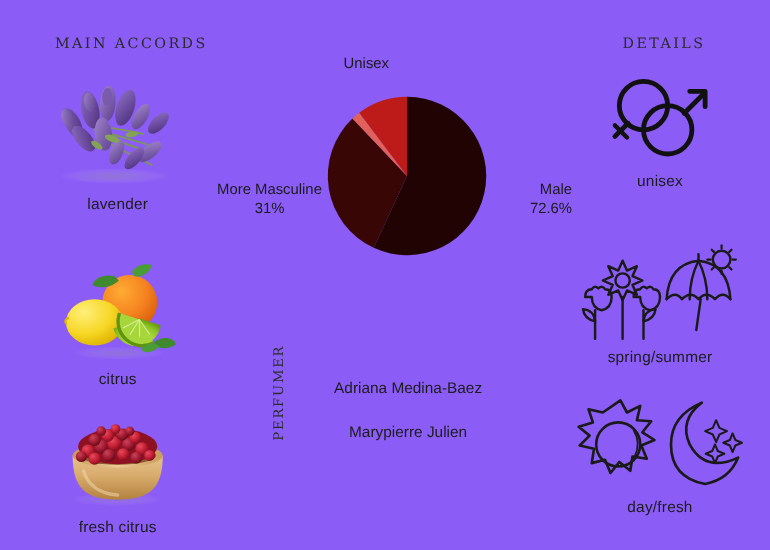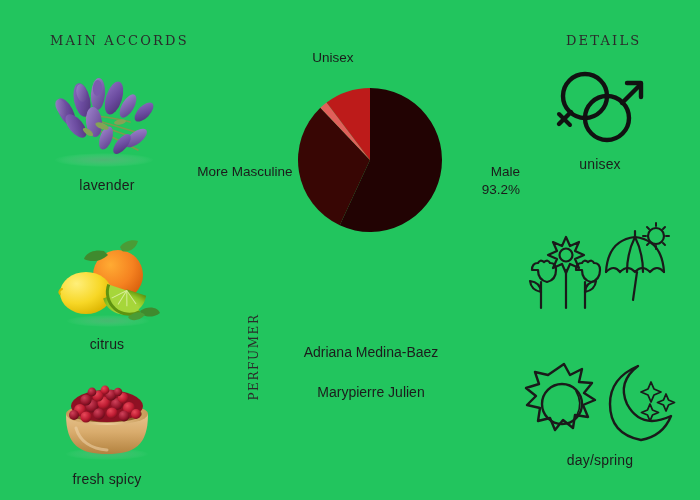--- a/index.html
+++ b/index.html
@@ -4,21 +4,21 @@
 <style>
   html, body {
     margin: 0;
     padding: 0;
     background: #ffffff;
   }
   #page {
     position: relative;
     width: 700px;
     height: 500px;
-    background: #22c55e;
+    background: #8b5cf6;
     overflow: hidden;
     font-family: "Liberation Sans", sans-serif;
     color: #1a1a1a;
   }
 
   
   .section-heading {
     position: absolute;
     font-family: "DejaVu Serif", "Liberation Serif", serif;
     font-size: 13px;
@@ -332,44 +332,45 @@
             <circle cx="104" cy="42" r="5" fill="url(#berryG)"></circle>
             <circle cx="60" cy="20" r="4.4" fill="url(#berryG2)"></circle>
             <circle cx="73" cy="18" r="4.4" fill="url(#berryG)"></circle>
             <circle cx="86" cy="20" r="4.2" fill="url(#berryG2)"></circle>
           </g>
         </g>
 
         <path d="M44 56 C48 70 60 77 75 78" stroke="#f0d6ac" stroke-width="3" fill="none" opacity=".55" stroke-linecap="round"></path>
       </svg>
     </div>
-    <div class="accord-caption">fresh spicy</div>
+    <div class="accord-caption">fresh citrus</div>
   </div>
 
   <div id="pie-chart-block">
     <svg id="pie-svg" width="330" height="220" viewBox="0 0 330 220">
       <g id="pie-slices">
           <path d="M 182 115 L 182 43 A 72 72 0 1 1 151.75382755434998 180.33887856696043 Z" fill="#220303"></path>
           <path d="M 182 115 L 151.75382755434998 180.33887856696043 A 72 72 0 0 1 132.38380579611086 62.824974626532686 Z" fill="#380604"></path>
           <path d="M 182 115 L 132.38380579611086 62.824974626532686 A 72 72 0 0 1 138.58907299839018 57.55880035322292 Z" fill="#e0605a"></path>
           <path d="M 182 115 L 138.58907299839018 57.55880035322292 A 72 72 0 0 1 181.99999999999991 43 Z" fill="#bd1b1a"></path>
         </g>
     </svg>
 
     <div class="pie-label" id="pie-label-unisex">
       <span>Unisex</span>
     </div>
 
     <div class="pie-label" id="pie-label-more-masc">
       <span>More Masculine</span>
+      <span class="pct">31%</span>
     </div>
 
     <div class="pie-label" id="pie-label-male">
       <span>Male</span>
-      <span class="pct">93.2%</span>
+      <span class="pct">72.6%</span>
     </div>
   </div>
 
   <div id="perfumer-block">
     <div id="perfumer-label">PERFUMER</div>
     <div class="perfumer-name" id="perfumer-name-0">Adriana Medina-Baez</div>
     <div class="perfumer-name" id="perfumer-name-1">Marypierre Julien</div>
   </div>
 
   <div class="section-heading" id="heading-details">DETAILS</div>
@@ -422,33 +423,34 @@
           <line x1="138" y1="24" x2="138" y2="27"></line>
           <line x1="125" y1="14" x2="128" y2="14"></line>
           <line x1="148" y1="14" x2="151" y2="14"></line>
           <line x1="129" y1="5" x2="131" y2="7"></line>
           <line x1="145" y1="21" x2="147" y2="23"></line>
           <line x1="147" y1="5" x2="145" y2="7"></line>
           <line x1="131" y1="21" x2="129" y2="23"></line>
         </g>
       </svg>
     </div>
+    <div class="detail-caption">spring/summer</div>
   </div>
 
   <div class="detail-item" id="detail-2">
     <div class="detail-figure">
       <svg width="160" height="92" viewBox="0 0 160 92" fill="none" stroke="#1a1a1a" stroke-width="2.4" stroke-linecap="round" stroke-linejoin="round">
 
         <path d="M44 6 l6 11 l12 -6 l-3 13 l13 1 l-8 10 l11 7 l-12 5 l5 12 l-13 -2 l-2 13 l-10 -8 l-8 10 l-5 -12 l-12 3 l2 -13 l-13 -3 l9 -9 l-10 -8 l13 -4 l-4 -12 l13 3 Z"></path>
         <circle cx="42" cy="46" r="20"></circle>
         <path d="M56 33 q7 12 1 24" stroke-width="1.6"></path>
 
         <path d="M118 8 q-28 12 -28 38 q0 30 31 36 q22 -4 30 -24 q-30 14 -44 -12 q-10 -22 11 -38 Z"></path>
 
         <path d="M131 24 l3 7 l7 3 l-7 3 l-3 7 l-3 -7 l-7 -3 l7 -3 Z" stroke-width="1.8"></path>
         <path d="M146 36 l2.5 6 l6 2.5 l-6 2.5 l-2.5 6 l-2.5 -6 l-6 -2.5 l6 -2.5 Z" stroke-width="1.8"></path>
         <path d="M130 46 l2.5 6 l6 2.5 l-6 2.5 l-2.5 6 l-2.5 -6 l-6 -2.5 l6 -2.5 Z" stroke-width="1.8"></path>
       </svg>
     </div>
-    <div class="detail-caption">day/spring</div>
+    <div class="detail-caption">day/fresh</div>
   </div>
 
 </div>
 
 </body></html>

